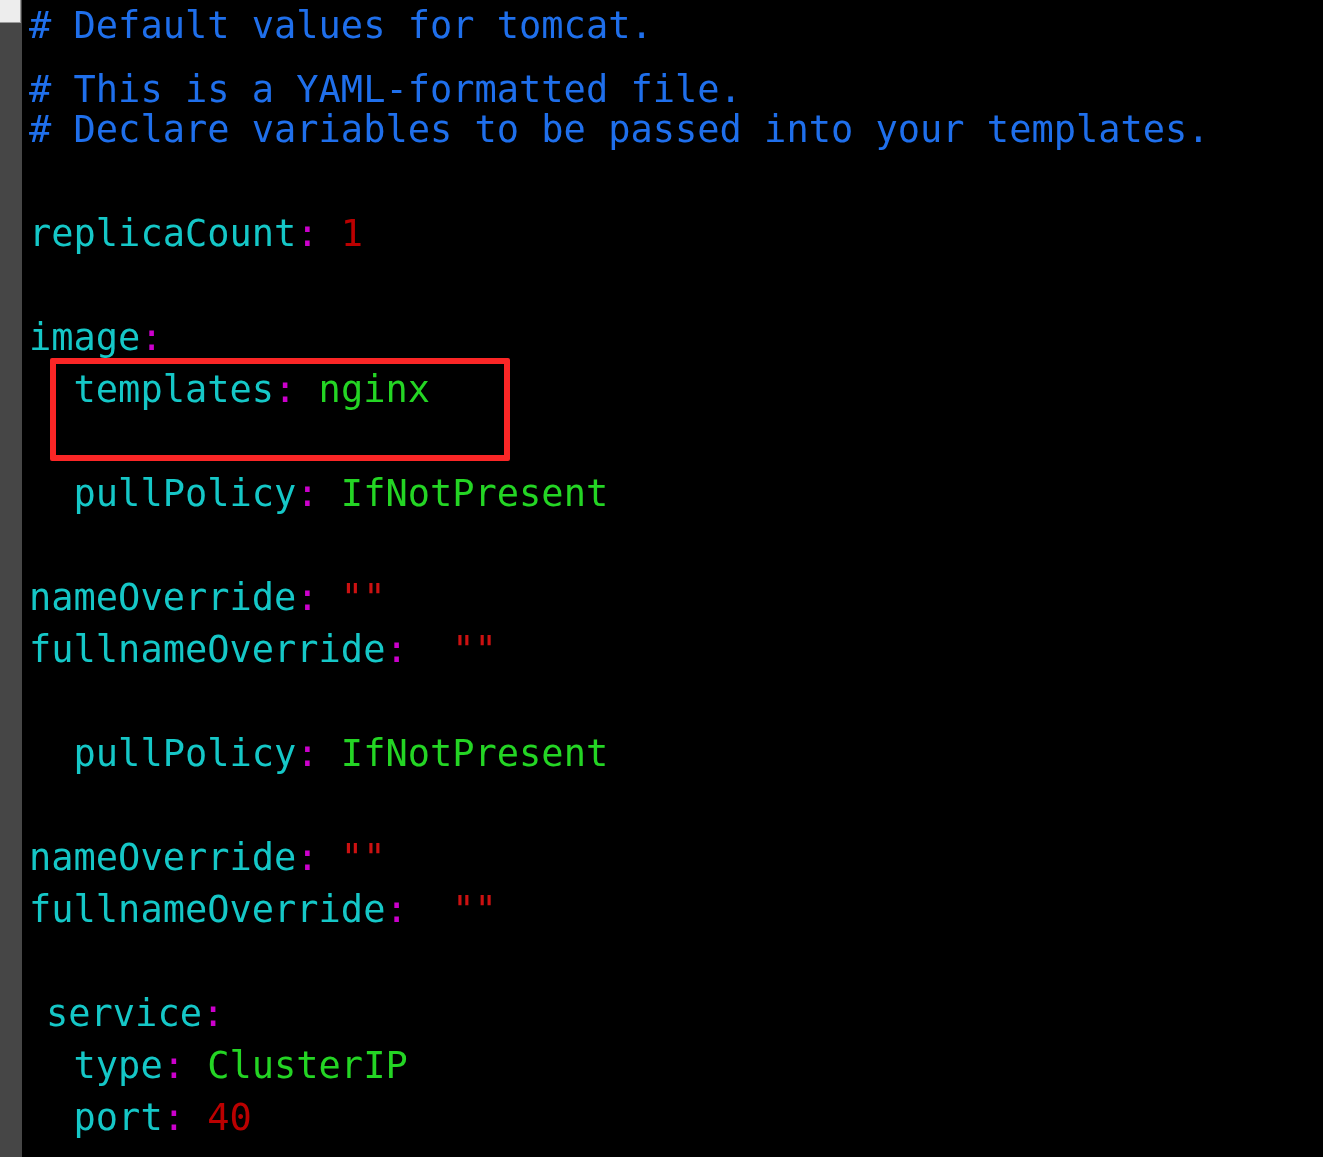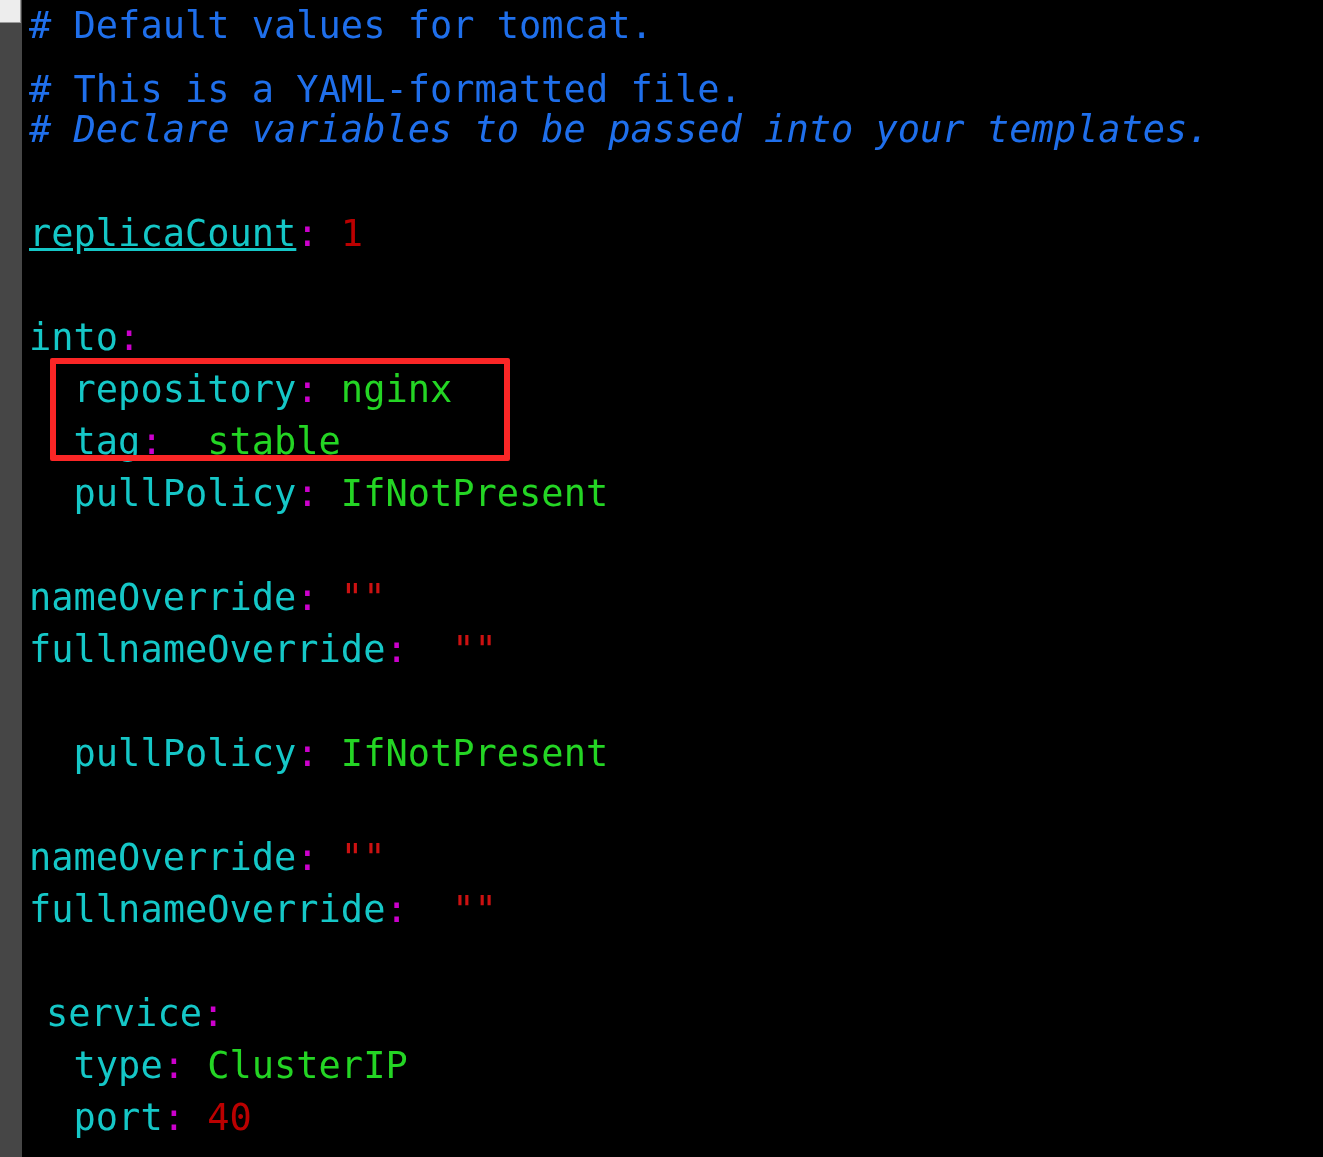--- a/index.html
+++ b/index.html
@@ -94,27 +94,26 @@
 <div id="editor-root" style="background: #404040; padding-left: 24px;">
 
   <div id="scrollbar" style="background: rgb(70, 70, 70);">
     <div id="scrollbar-thumb" style="background: rgb(237, 237, 237);"></div>
   </div>
 
   <div id="code-surface">
 
   <div class="code-line" style="top: 0px;"><span class="tok-comment" style="color: rgb(31, 111, 235);"># Default values for tomcat.</span></div>
       <div class="code-line" style="top: 64px;"><span class="tok-comment" style="color: rgb(31, 111, 235);"># This is a YAML-formatted file.</span></div>
-      <div class="code-line" style="top: 104px;"><span class="tok-comment" style="color: rgb(31, 111, 235); font-style: italic;"># Declare variables to be passed into your templates.</span></div>
+      <div class="code-line" style="top: 104px;"><span class="tok-comment" style="color: rgb(31, 111, 235);"># Declare variables to be passed into your templates.</span></div>
       <div class="code-line" style="top: 156px;"><span style="visibility: hidden;">l4</span></div>
-      <div class="code-line" style="top: 208px;"><span class="tok-key" style="color: rgb(21, 199, 199); text-decoration: underline;">replicaCount</span><span class="tok-colon" style="color: rgb(204, 0, 204);">:</span><span class="tok-num" style="color: rgb(187, 0, 0);"> 1</span></div>
+      <div class="code-line" style="top: 208px;"><span class="tok-key" style="color: rgb(21, 199, 199);">replicaCount</span><span class="tok-colon" style="color: rgb(204, 0, 204);">:</span><span class="tok-num" style="color: rgb(187, 0, 0);"> 1</span></div>
       <div class="code-line" style="top: 260px;"><span style="visibility: hidden;">l6</span></div>
-      <div class="code-line" style="top: 312px;"><span class="tok-key" style="color: rgb(21, 199, 199);">into</span><span class="tok-colon" style="color: rgb(204, 0, 204);">:</span></div>
-      <div class="code-line" style="top: 364px;"><span class="tok-key" style="color: rgb(21, 199, 199);">  repository</span><span class="tok-colon" style="color: rgb(204, 0, 204);">:</span><span class="tok-val" style="color: rgb(36, 213, 36);"> nginx</span></div>
-      <div class="code-line" style="top: 416px;"><span class="tok-key" style="color: rgb(21, 199, 199);">  tag</span><span class="tok-colon" style="color: rgb(204, 0, 204);">:</span><span class="tok-val" style="color: rgb(36, 213, 36);">  stable</span></div>
+      <div class="code-line" style="top: 312px;"><span class="tok-key" style="color: rgb(21, 199, 199);">image</span><span class="tok-colon" style="color: rgb(204, 0, 204);">:</span></div>
+      <div class="code-line" style="top: 364px;"><span class="tok-key" style="color: rgb(21, 199, 199);">  templates</span><span class="tok-colon" style="color: rgb(204, 0, 204);">:</span><span class="tok-val" style="color: rgb(36, 213, 36);"> nginx</span></div>
       <div class="code-line" style="top: 468px;"><span class="tok-key" style="color: rgb(21, 199, 199);">  pullPolicy</span><span class="tok-colon" style="color: rgb(204, 0, 204);">:</span><span class="tok-val" style="color: rgb(36, 213, 36);"> IfNotPresent</span></div>
       <div class="code-line" style="top: 520px;"><span style="visibility: hidden;">l11</span></div>
       <div class="code-line" style="top: 572px;"><span class="tok-key" style="color: rgb(21, 199, 199);">nameOverride</span><span class="tok-colon" style="color: rgb(204, 0, 204);">:</span><span class="tok-str" style="color: rgb(204, 17, 17);"> ""</span></div>
       <div class="code-line" style="top: 624px;"><span class="tok-key" style="color: rgb(21, 199, 199);">fullnameOverride</span><span class="tok-colon" style="color: rgb(204, 0, 204);">:</span><span class="tok-str" style="color: rgb(204, 17, 17);">  ""</span></div>
       <div class="code-line" style="top: 676px;"><span style="visibility: hidden;">l14</span></div>
       <div class="code-line" style="top: 728px;"><span class="tok-key" style="color: rgb(21, 199, 199);">  pullPolicy</span><span class="tok-colon" style="color: rgb(204, 0, 204);">:</span><span class="tok-val" style="color: rgb(36, 213, 36);"> IfNotPresent</span></div>
       <div class="code-line" style="top: 780px;"><span style="visibility: hidden;">l16</span></div>
       <div class="code-line" style="top: 832px;"><span class="tok-key" style="color: rgb(21, 199, 199);">nameOverride</span><span class="tok-colon" style="color: rgb(204, 0, 204);">:</span><span class="tok-str" style="color: rgb(204, 17, 17);"> ""</span></div>
       <div class="code-line" style="top: 884px;"><span class="tok-key" style="color: rgb(21, 199, 199);">fullnameOverride</span><span class="tok-colon" style="color: rgb(204, 0, 204);">:</span><span class="tok-str" style="color: rgb(204, 17, 17);">  ""</span></div>
       <div class="code-line" style="top: 936px;"><span style="visibility: hidden;">l19</span></div>

